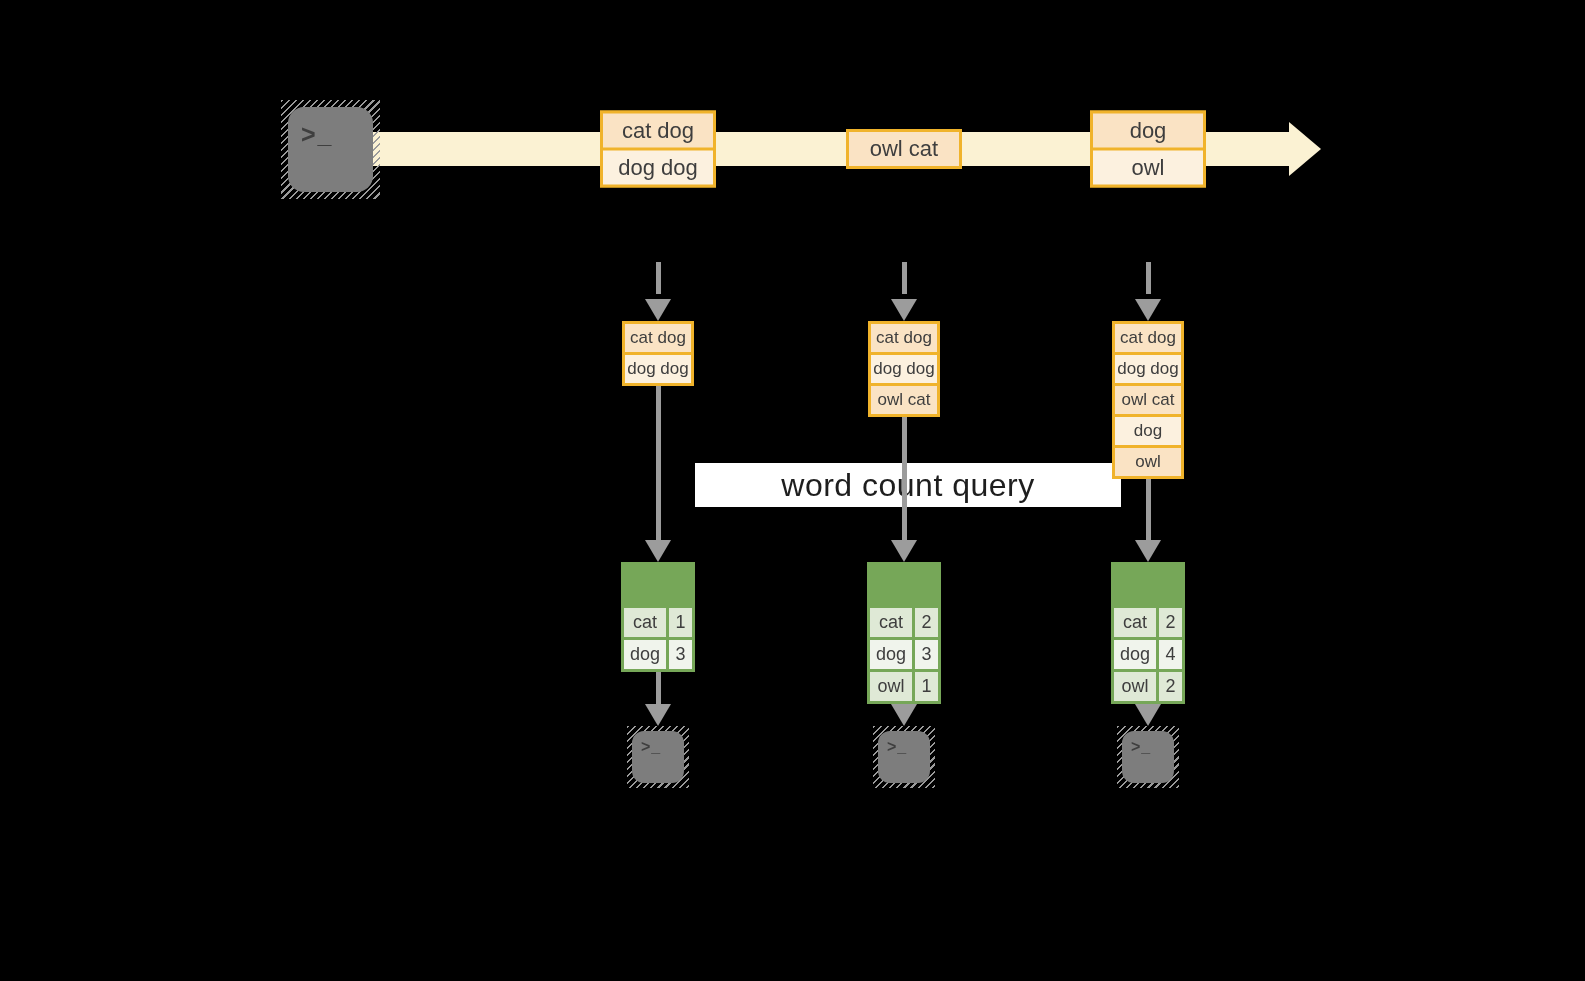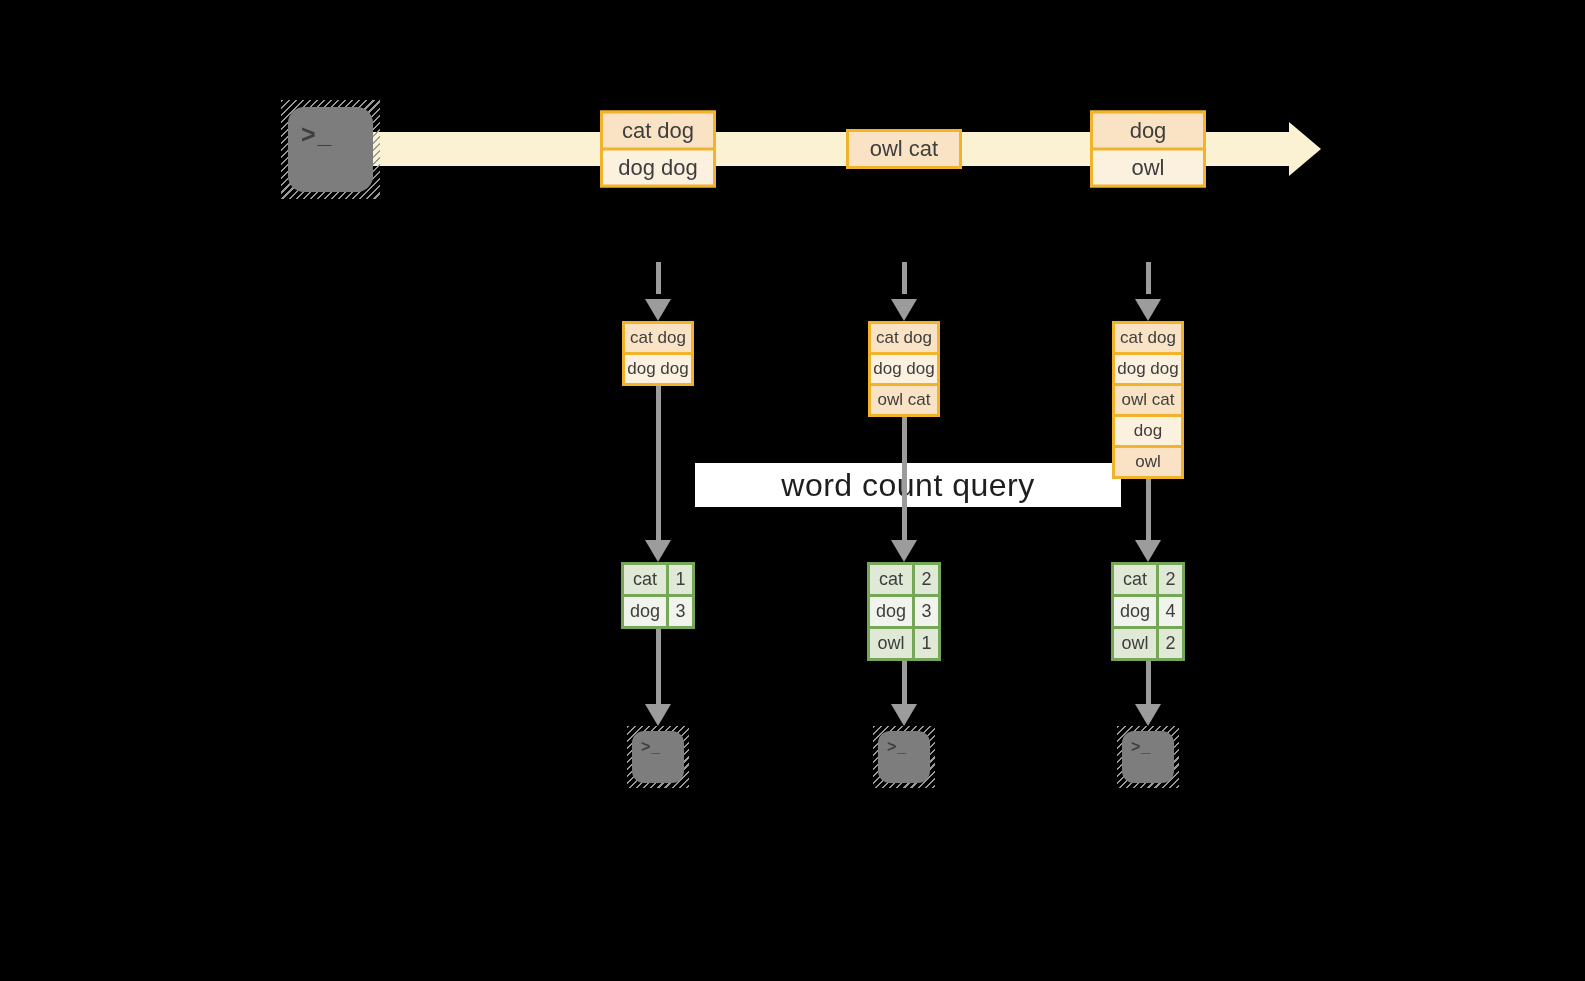--- a/index.html
+++ b/index.html
@@ -36,21 +36,21 @@
   .bot1{top:629px;height:77px;} .bot2{top:661px;height:45px;} .bot3{top:661px;height:45px;}
   .bhead{top:704px;}
 
   
   .query{position:absolute;left:695px;top:463px;width:426px;height:44px;background:#fff;z-index:2;
          display:flex;align-items:center;justify-content:center;}
   .query span{font-size:32px;font-weight:300;color:#1e1e1e;letter-spacing:0.5px;}
 
   
   .gtable{position:absolute;top:562px;width:68px;border:3px solid #76a758;background:#76a758;z-index:4;}
-  .gtable .trow{display:flex;height:29px;line-height:29px;font-size:18px;}
+  .gtable .trow{display:flex;height:29px;line-height:29px;font-size:18px;margin-top:43px;}
   .gtable .trow + .trow{margin-top:3px;}
   .gtable .w{flex:1;text-align:center;margin-right:3px;}
   .gtable .n{width:23px;text-align:center;}
   .gtable .trow .w,.gtable .trow .n{background:#f0f4ec;}
   .gtable .trow:nth-child(odd) .w,.gtable .trow:nth-child(odd) .n{background:#dfe9d6;}
   .gt1{left:621px;} .gt2{left:867px;} .gt3{left:1111px;}
 
   
   .term{position:absolute;z-index:4;
         background:repeating-linear-gradient(135deg,#9a9a9a 0 1.5px,transparent 1.5px 5px);}

